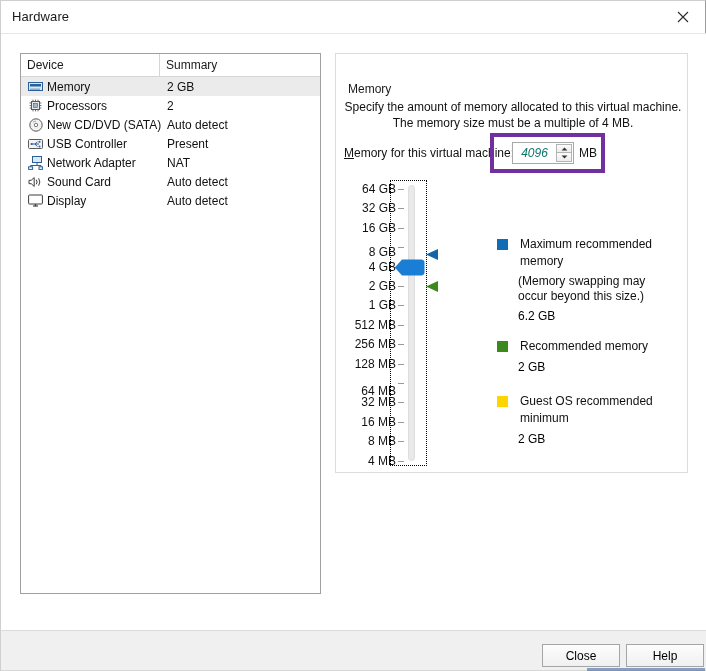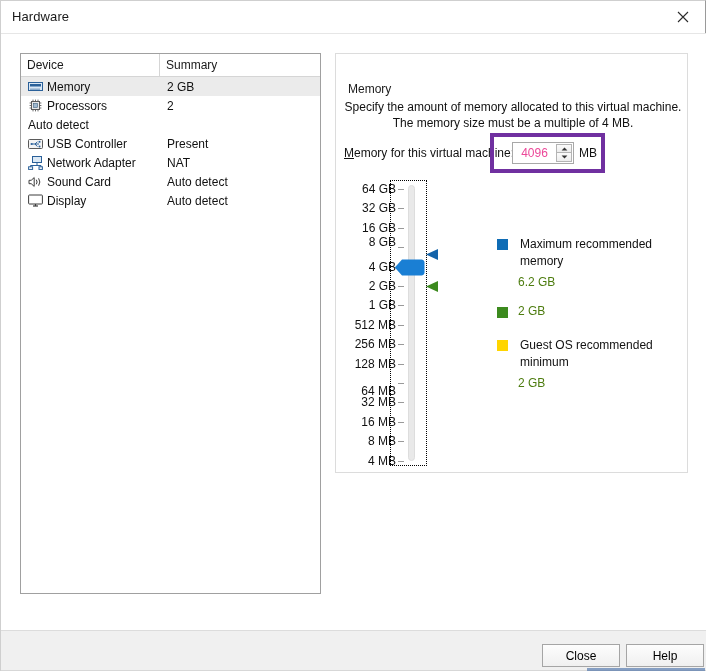--- a/index.html
+++ b/index.html
@@ -176,21 +176,22 @@
     border: 1px solid #a8a8a8;
     background: #ffffff;
     box-sizing: border-box;
   }
   #memory-value {
     position: absolute;
     left: 0; top: 0;
     width: 43px; height: 20px;
     display: flex; align-items: center; justify-content: center;
     font-size: 12px;
-    color: #ec4899;
+    color: #0f766e;
+    font-style: italic;
   }
   .spin-btns {
     position: absolute;
     right: 1px; top: 1px;
     width: 16px; height: 18px;
   }
   .spin-btn {
     width: 16px; height: 9px;
     background: linear-gradient(#fbfbfb,#ededed);
     border: 1px solid #b4b4b4;
@@ -288,21 +289,21 @@
   .legend-note {
     padding-left: 21px;
     font-size: 12px;
     color: #111;
     line-height: 15px;
     margin-top: 4px;
   }
   .legend-value {
     padding-left: 21px;
     font-size: 12px;
-    color: #4d7c0f;
+    color: #000000;
     line-height: 15px;
     margin-top: 5px;
   }
 
   
   #footer {
     position: absolute;
     left: 0; top: 629px;
     width: 706px; height: 41px;
     background: #f0f0f0;
@@ -377,20 +378,30 @@
                   <g stroke="#5a5a5a" stroke-width="0.9">
                     <path d="M5 3.5V1.6M7.5 3.5V1.6M10 3.5V1.6M5 11.5v1.9M7.5 11.5v1.9M10 11.5v1.9M3.5 5H1.6M3.5 7.5H1.6M3.5 10H1.6M11.5 5h1.9M11.5 7.5h1.9M11.5 10h1.9"></path>
                   </g>
                 </svg>
               </span>
               <span>Processors</span>
             </div>
             <div class="dev-summary">2</div>
           </div>
           <div class="dev-row">
+            <div class="dev-name">
+              <span class="dev-icon">
+                <svg width="14" height="14" viewBox="0 0 14 14">
+                  <circle cx="7" cy="7" r="6.2" fill="#f2f2f2" stroke="#5a5a5a"></circle>
+                  <circle cx="7" cy="7" r="1.7" fill="#ffffff" stroke="#5a5a5a" stroke-width="0.8"></circle>
+                  <path d="M4 4.3a4 4 0 0 1 3 -1.1" stroke="#8fa9bf" stroke-width="1" fill="none"></path>
+                </svg>
+              </span>
+              <span>New CD/DVD (SATA)</span>
+            </div>
             <div class="dev-summary">Auto detect</div>
           </div>
           <div class="dev-row">
             <div class="dev-name">
               <span class="dev-icon">
                 <svg width="15" height="12" viewBox="0 0 15 12">
                   <rect x="0.5" y="1.5" width="14" height="9" rx="1" fill="#f4f4f4" stroke="#5a5a5a"></rect>
                   <g stroke="#2a6099" stroke-width="1" fill="none">
                     <path d="M4 6h7M7 6l2.4-2.2M7 6l2.4 2.6"></path>
                   </g>
@@ -481,21 +492,21 @@
     <div id="scale-area">
       <div id="slider-focus"></div>
       <div id="slider-track"></div>
       <div id="scale-ticks">
           <div class="scale-label" style="top: 4px;">64 GB</div>
           <div class="scale-tick" style="top: 10px;"></div>
           <div class="scale-label" style="top: 23.4px;">32 GB</div>
           <div class="scale-tick" style="top: 29.4px;"></div>
           <div class="scale-label" style="top: 42.8px;">16 GB</div>
           <div class="scale-tick" style="top: 48.8px;"></div>
-          <div class="scale-label" style="top: 57px;">8 GB</div>
+          <div class="scale-label" style="top: 67px;">8 GB</div>
           <div class="scale-tick" style="top: 68.2px;"></div>
           <div class="scale-label" style="top: 81.6px;">4 GB</div>
           <div class="scale-tick" style="top: 87.6px;"></div>
           <div class="scale-label" style="top: 101px;">2 GB</div>
           <div class="scale-tick" style="top: 107px;"></div>
           <div class="scale-label" style="top: 120.4px;">1 GB</div>
           <div class="scale-tick" style="top: 126.4px;"></div>
           <div class="scale-label" style="top: 139.8px;">512 MB</div>
           <div class="scale-tick" style="top: 145.8px;"></div>
           <div class="scale-label" style="top: 159.2px;">256 MB</div>
@@ -527,24 +538,26 @@
         <svg width="14" height="13" viewBox="0 0 14 13">
             <path d="M13 1 L13 12 L1 6.5 Z" fill="#3c8a1e"></path>
           </svg>
       </div>
     </div>
 
     <div id="legend">
         <div class="legend-block" style="margin-bottom: 14px;">
           <div class="legend-swatch" style="background: rgb(15, 108, 181);"></div>
           <div class="legend-title">Maximum recommended memory</div>
+          <div class="legend-note">(Memory swapping may<br>occur beyond this size.)</div>
           <div class="legend-value">6.2 GB</div>
         </div>
         <div class="legend-block" style="margin-bottom: 18px;">
           <div class="legend-swatch" style="background: rgb(60, 138, 30);"></div>
+          <div class="legend-title">Recommended memory</div>
           <div class="legend-value">2 GB</div>
         </div>
         <div class="legend-block" style="margin-bottom: 18px;">
           <div class="legend-swatch" style="background: rgb(255, 213, 0);"></div>
           <div class="legend-title">Guest OS recommended minimum</div>
           <div class="legend-value">2 GB</div>
         </div>
       </div>
 
   </div>

